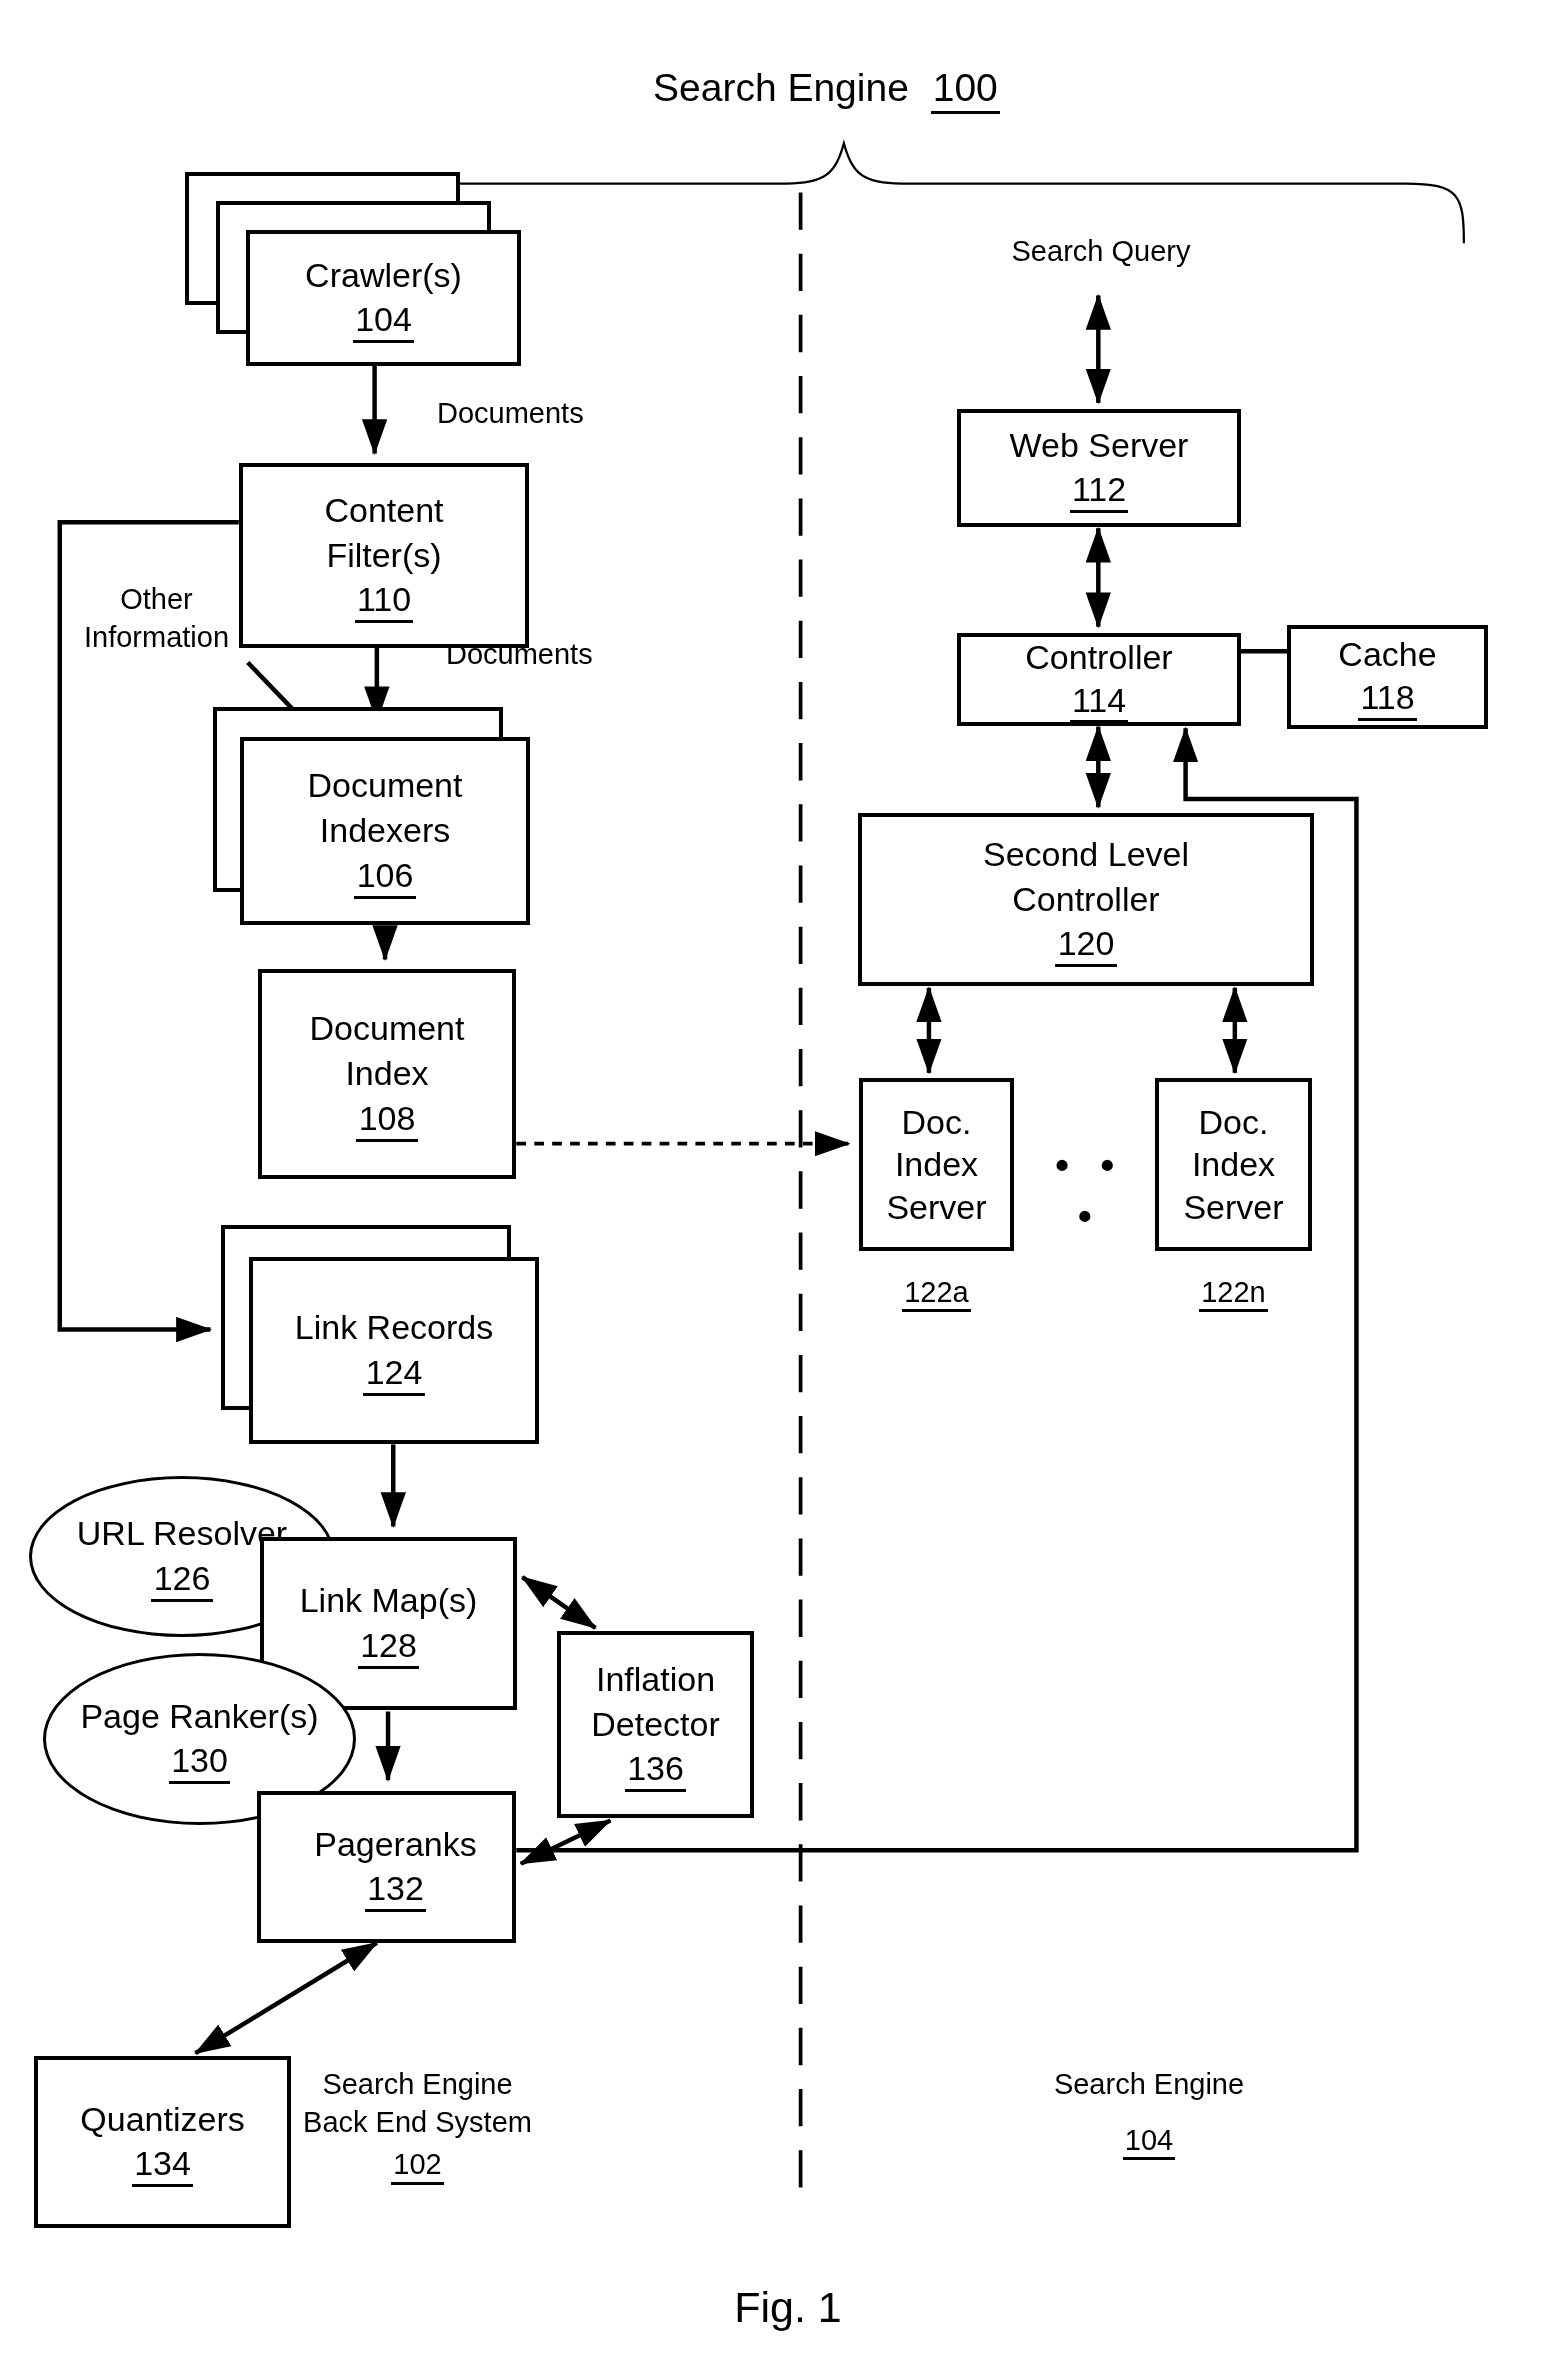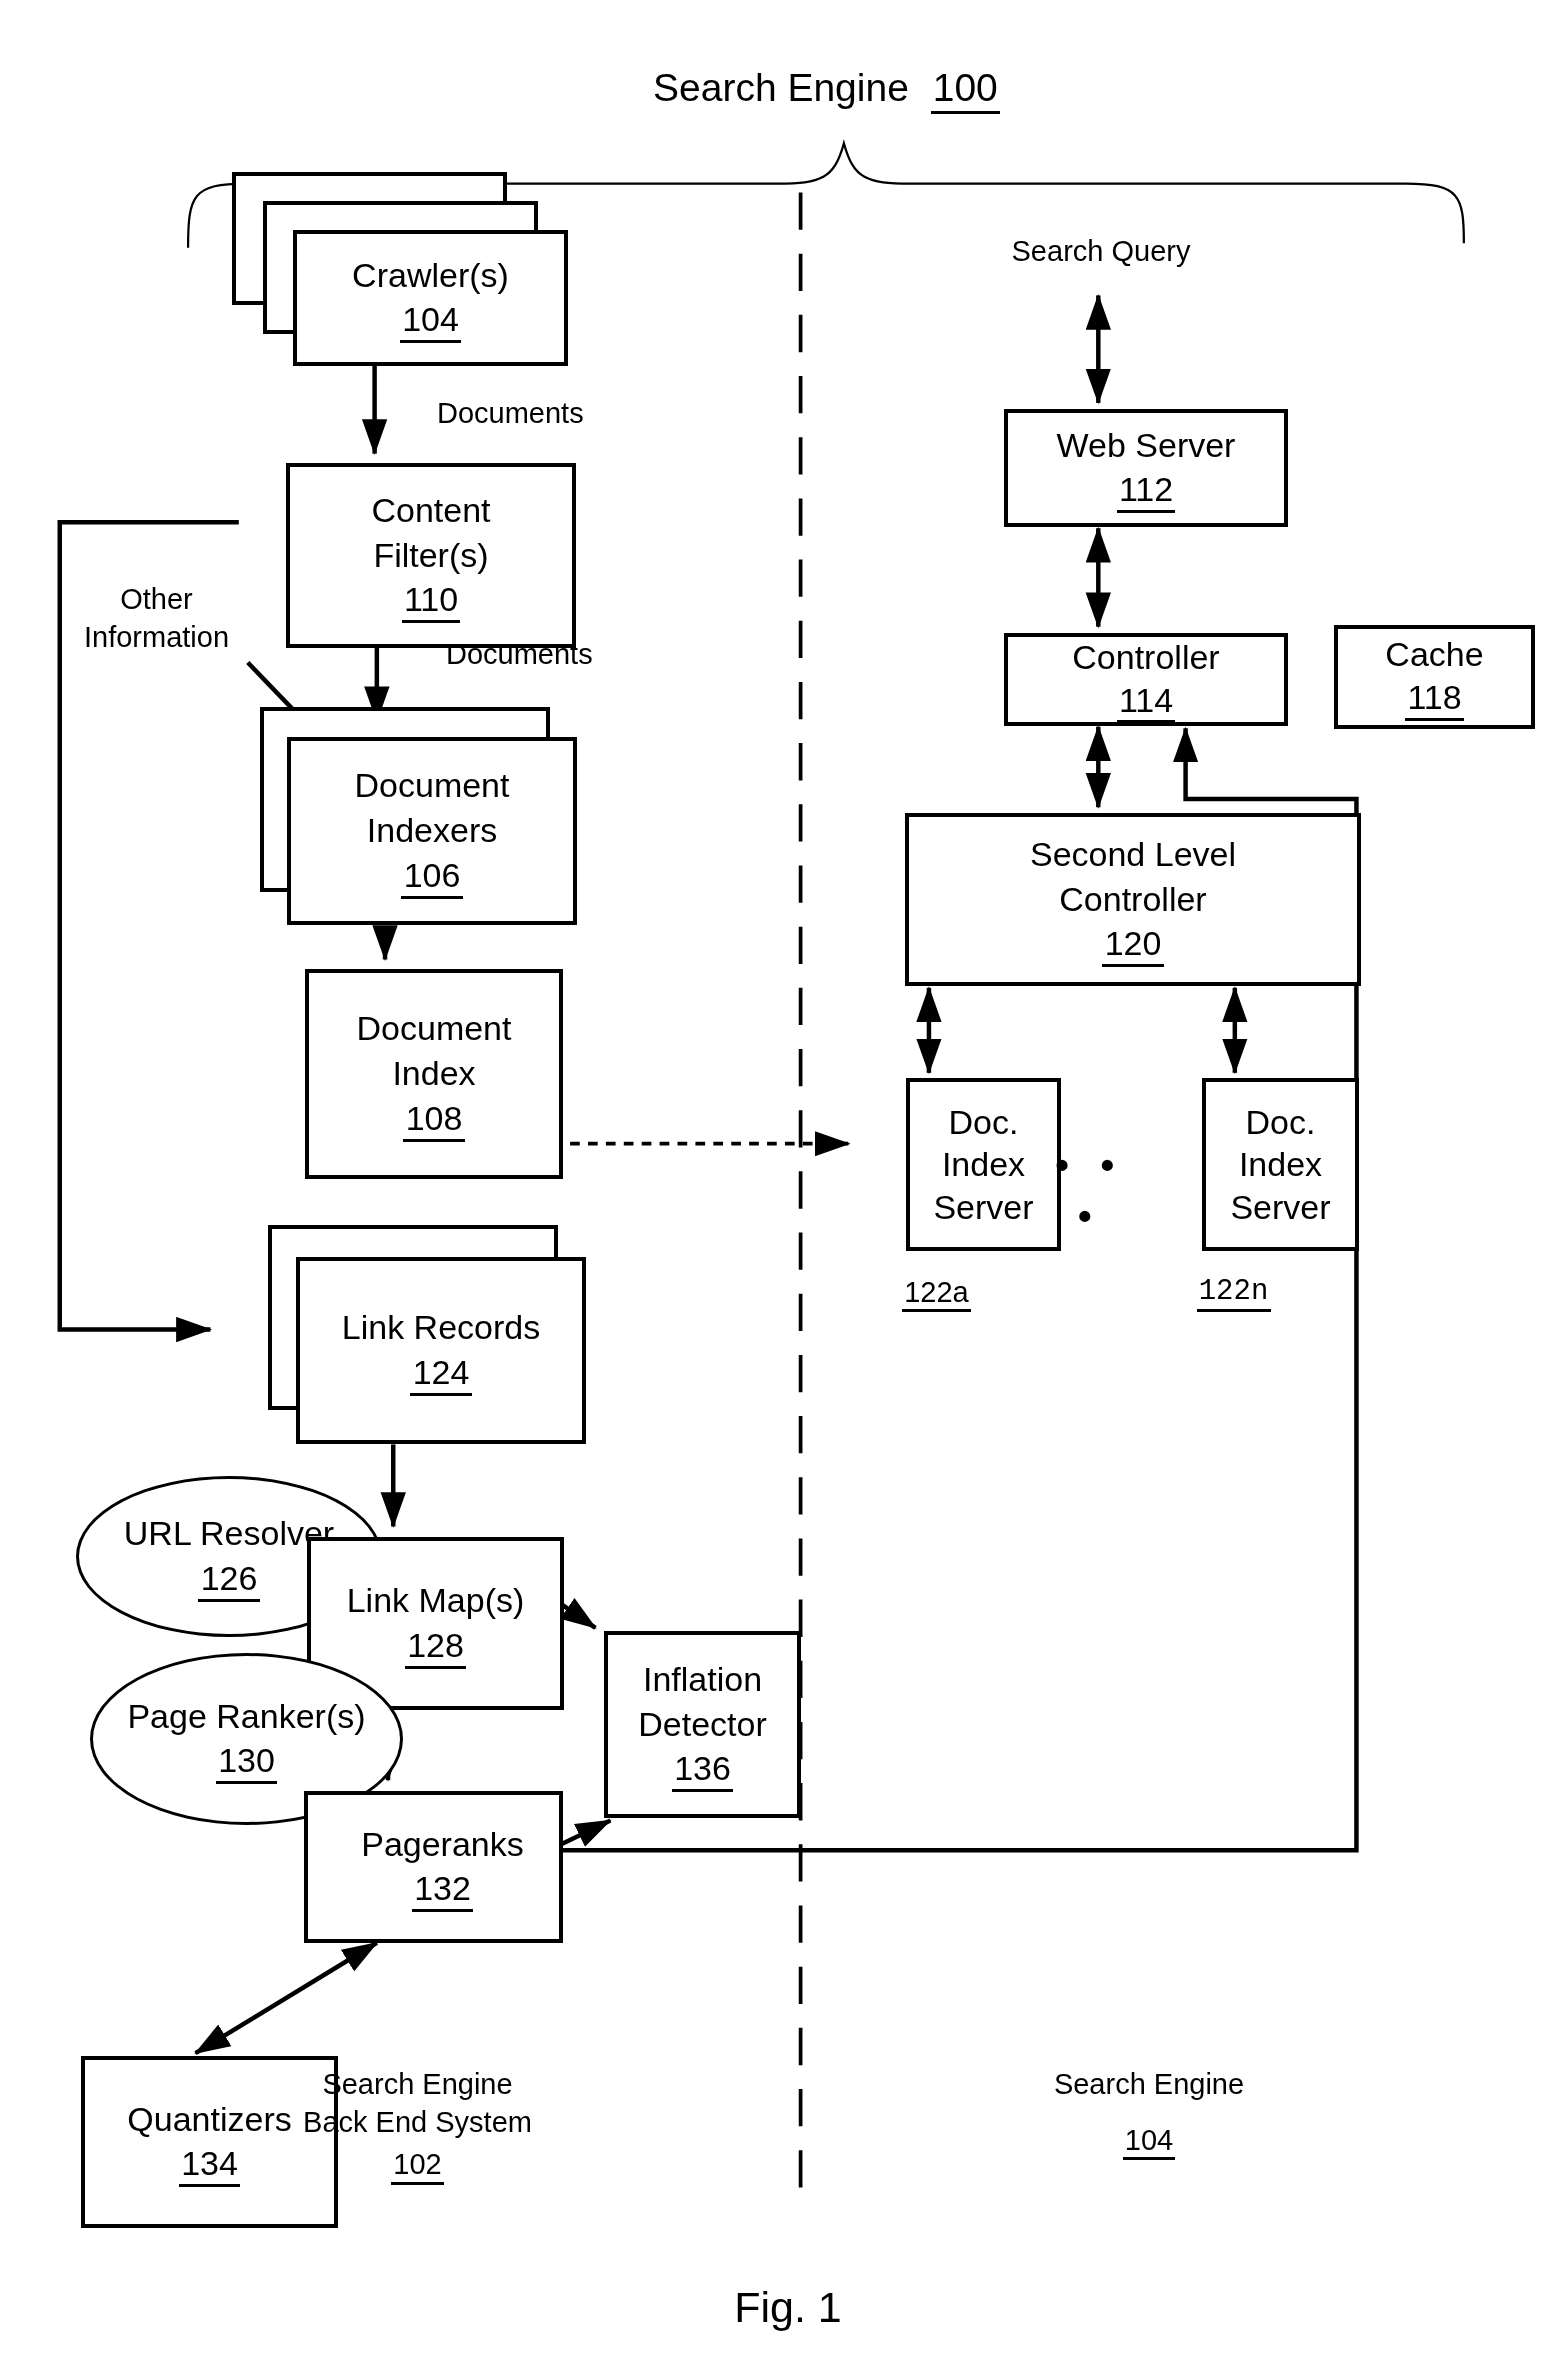--- a/index.html
+++ b/index.html
@@ -1,21 +1,21 @@
 <!DOCTYPE html>
 <html style="font-size:12px"><head>
 <meta charset="utf-8">
 <style>
   html,body{margin:0;padding:0;background:#ffffff;}
   body{width:1549px;height:2377px;position:relative;font-family:"Liberation Sans","DejaVu Sans",sans-serif;color:#000;}
   #canvas{position:absolute;left:0;top:0;width:1549px;height:2377px;}
   svg.wires{position:absolute;left:0;top:0;z-index:1;}
   .node{position:absolute;background:#fff;border:4.5px solid #000;box-sizing:border-box;
         display:flex;flex-direction:column;align-items:center;justify-content:center;
-        text-align:center;font-size:34px;line-height:1.32;z-index:2;margin-left:47px;}
+        text-align:center;font-size:34px;line-height:1.32;z-index:2;}
   .stack{z-index:1;}
   .ellipse{border-radius:50%;border-width:3.7px;}
   .num{display:inline-block;border-bottom:3.7px solid #000;padding:0 2.2px 2.2px 2.2px;line-height:1.05;margin-top:4.5px;}
   .floating{position:absolute;z-index:3;font-size:29px;line-height:1.3;text-align:center;}
   .floating .num{margin-top:7.5px;}
   .tight{line-height:1.25;}
   .dots{font-size:39px;letter-spacing:10.4px;font-weight:bold;}
   .figcap{font-size:43px;}
   .title{font-size:39px;}
 </style>
@@ -172,21 +172,21 @@
     <span class="num">122a</span>
   </div>
 
   <div class="floating dots" style="left:1034px;top:1140px;width:112px;">• • •</div>
 
   <div class="node tight" style="left:1155px;top:1078px;width:157px;height:173px;">
     <span>Doc.</span>
     <span>Index</span>
     <span>Server</span>
   </div>
-  <div class="floating" style="left:1155px;top:1269px;width:157px;font-family:Liberation Mono, monospace;">
+  <div class="floating" style="left:1155px;top:1269px;width:157px;">
     <span class="num">122n</span>
   </div>
 
   <div class="floating" style="left:970px;top:2066px;width:358px;">
     <div>Search Engine</div>
     <span class="num" style="margin-top:21px;">104</span>
   </div>
 
   <div class="floating figcap" style="left:706px;top:2280px;width:164px;">Fig. 1</div>
 

